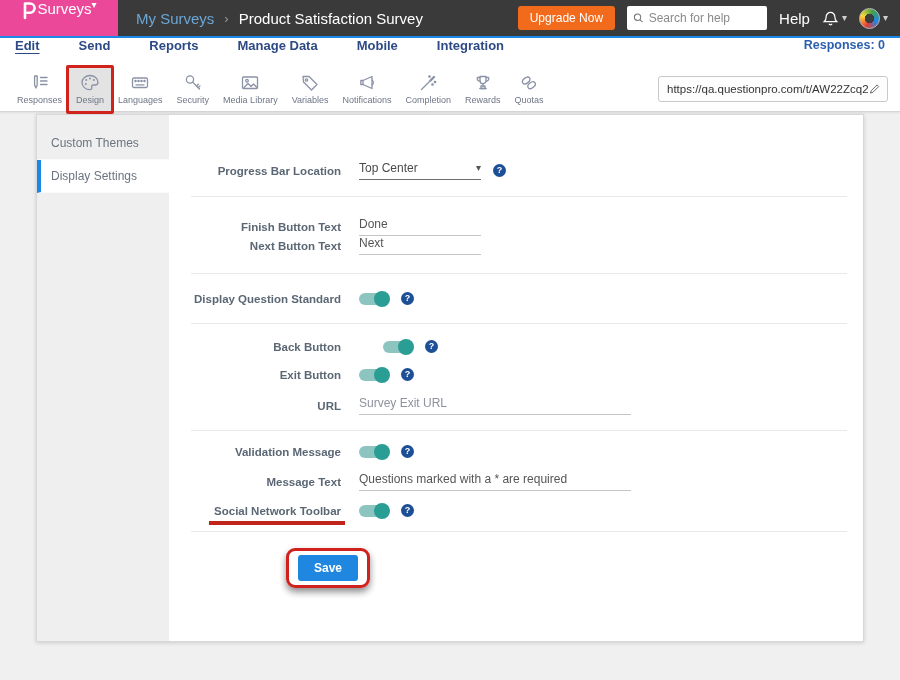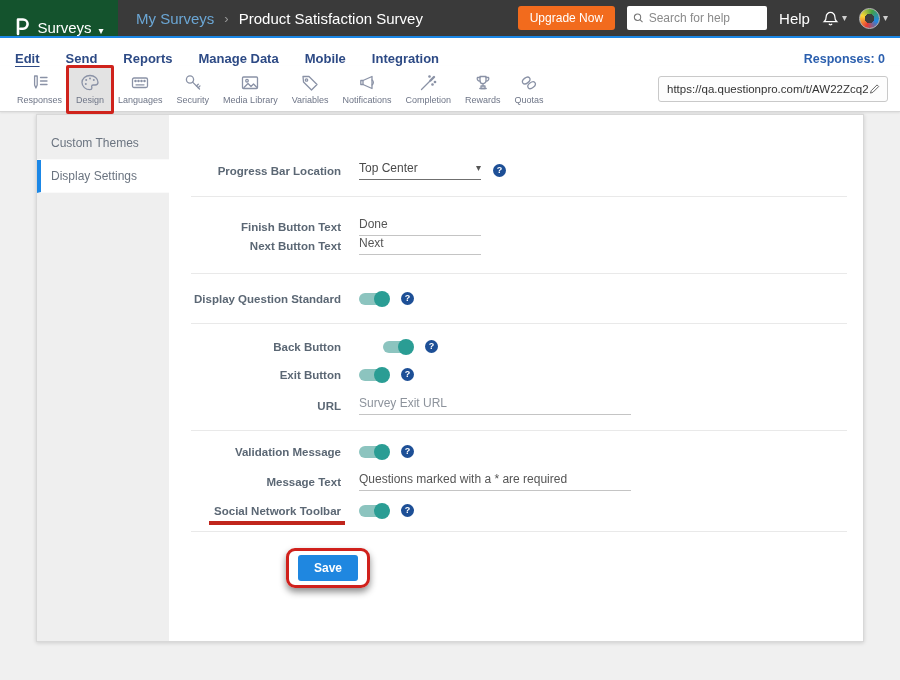--- a/index.html
+++ b/index.html
@@ -2,22 +2,22 @@
 <html><head>
 <meta charset="utf-8">
 <style>
   * { margin:0; padding:0; box-sizing:border-box; }
   html,body { width:900px; height:680px; overflow:hidden; background:#f0f0f0;
               font-family:"Liberation Sans", sans-serif; }
 
   
   .hdr { height:38px; background:#3a3a3a; border-bottom:2px solid #1b87e6;
          display:flex; align-items:center; }
-  .logo-box { height:36px; width:118px; background:#14532d; display:flex;
-              align-items:flex-end; justify-content:center; gap:7px; cursor:pointer; }
+  .logo-box { height:36px; width:118px; background:#ec4899; display:flex;
+              align-items:flex-start; justify-content:center; gap:0; cursor:pointer; }
   .logo-box svg { display:block; }
   .logo-label { color:#fff; font-size:15px; }
   .caret { font-size:10px; line-height:1; }
   .logo-box .caret { color:#fff; }
   .crumbs { display:flex; align-items:center; gap:10px; margin-left:18px; }
   .crumb-parent { color:#6ba6d4; font-size:15px; cursor:pointer; }
   .crumb-sep { color:#9a9a9a; font-size:13px; }
   .crumb-current { color:#ffffff; font-size:15px; }
   .hdr-right { margin-left:auto; display:flex; align-items:center; gap:12px; padding-right:12px; }
   .upgrade-btn { background:#f26b1d; color:#fff; font-size:12px; font-weight:400;
@@ -29,22 +29,22 @@
   .searchbox input::placeholder { color:#8a8a8a; }
   .help-link { color:#fff; font-size:15px; cursor:pointer; }
   .bell-wrap, .avatar-wrap { display:flex; align-items:center; gap:3px; cursor:pointer; }
   .bell-wrap .caret, .avatar-wrap .caret { color:#cfcfcf; }
   .avatar { width:21px; height:21px; border-radius:50%; border:1px solid #b9b9b9;
             background:
               radial-gradient(circle at 50% 50%, #3c3c3c 36%, rgba(0,0,0,0) 37%),
               conic-gradient(from 200deg, #e53935, #fdd835, #43a047, #1e88e5, #e53935); }
 
   
-  .nav { height:28px; background:#fff; display:flex; align-items:flex-end;
-         padding:0 15px; gap:26px; }
+  .nav { height:28px; background:#fff; display:flex; align-items:flex-start;
+         padding:0 15px; gap:39px; }
   .nav-item { color:#2d4a85; font-size:13px; font-weight:600; cursor:pointer; }
   .nav-item.active { text-decoration:underline; text-underline-offset:3px; }
   .responses { margin-left:auto; color:#2b5fae; font-size:12.5px; font-weight:600; }
 
   
   .toolbar { height:46px; background:#fff; border-bottom:1px solid #d6d6d6;
              box-shadow:0 1px 2px rgba(0,0,0,.08); display:flex; align-items:center;
              padding-left:10px; }
   .tb-item { display:flex; flex-direction:column; align-items:center; justify-content:center;
              height:44px; padding:2px 7px 3px; cursor:pointer; position:relative; }

